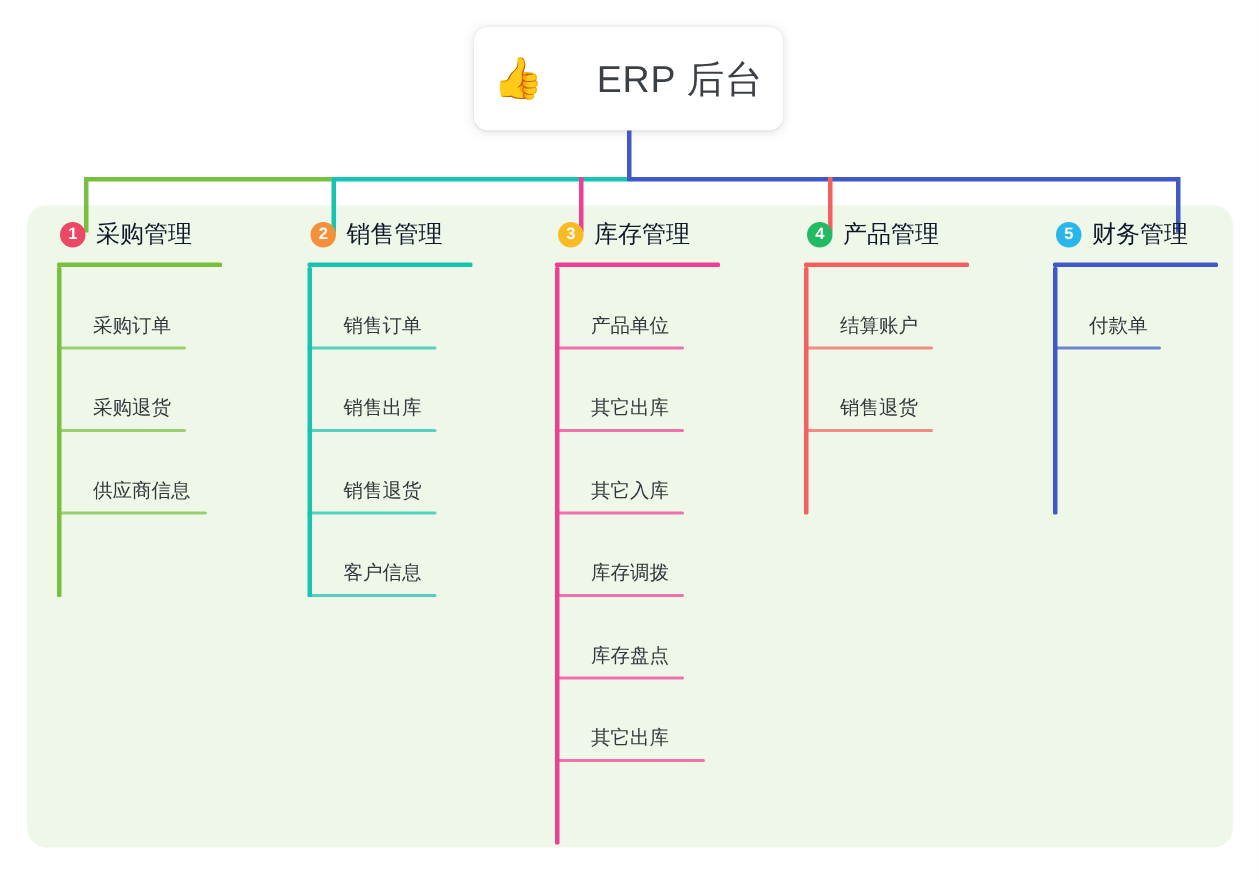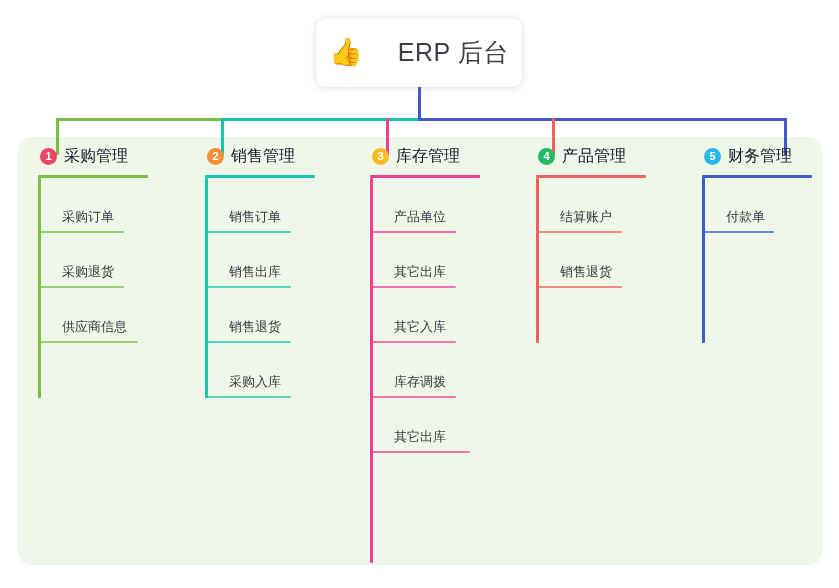--- a/index.html
+++ b/index.html
@@ -128,21 +128,21 @@
           </div>
           <div class="item">
             <span class="item-label">销售出库</span>
             <div class="item-rule" style="width: 86px; background: rgb(23, 196, 176); opacity: 0.72;"></div>
           </div>
           <div class="item">
             <span class="item-label">销售退货</span>
             <div class="item-rule" style="width: 86px; background: rgb(23, 196, 176); opacity: 0.72;"></div>
           </div>
           <div class="item">
-            <span class="item-label">采购入库</span>
+            <span class="item-label">客户信息</span>
             <div class="item-rule" style="width: 86px; background: rgb(23, 196, 176); opacity: 0.72;"></div>
           </div>
         </div>
       </div>
       <div class="col" style="left: 370px;">
         <div class="col-head">
           <span class="badge" style="background: rgb(249, 187, 36);">3</span>
           <span class="col-title">库存管理</span>
         </div>
         <div class="head-rule" style="width: 110px; background: rgb(238, 63, 150);"></div>
@@ -158,20 +158,24 @@
           </div>
           <div class="item">
             <span class="item-label">其它入库</span>
             <div class="item-rule" style="width: 86px; background: rgb(238, 63, 150); opacity: 0.72;"></div>
           </div>
           <div class="item">
             <span class="item-label">库存调拨</span>
             <div class="item-rule" style="width: 86px; background: rgb(238, 63, 150); opacity: 0.72;"></div>
           </div>
           <div class="item">
+            <span class="item-label">库存盘点</span>
+            <div class="item-rule" style="width: 86px; background: rgb(238, 63, 150); opacity: 0.72;"></div>
+          </div>
+          <div class="item">
             <span class="item-label">其它出库</span>
             <div class="item-rule" style="width: 100px; background: rgb(238, 63, 150); opacity: 0.72;"></div>
           </div>
         </div>
       </div>
       <div class="col" style="left: 536px;">
         <div class="col-head">
           <span class="badge" style="background: rgb(34, 186, 98);">4</span>
           <span class="col-title">产品管理</span>
         </div>

